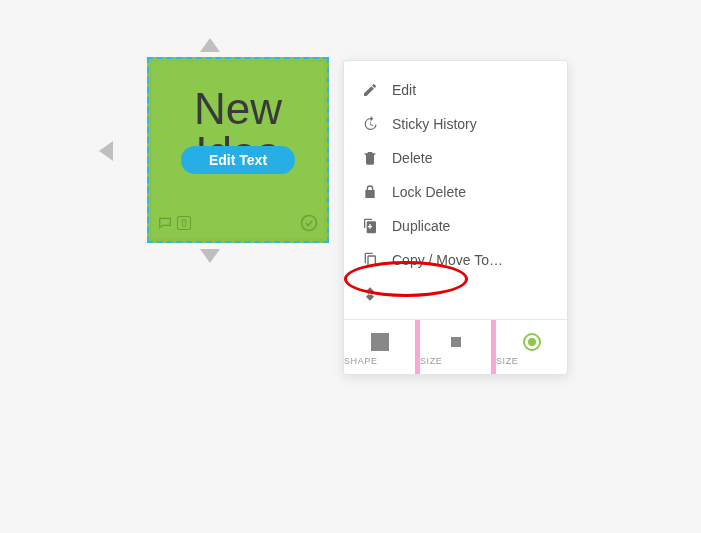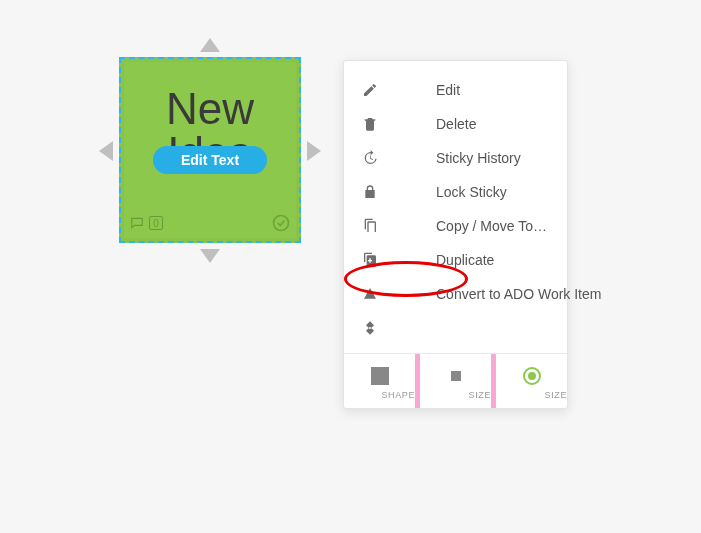--- a/index.html
+++ b/index.html
@@ -20,20 +20,21 @@
     width: 182px;
     height: 186px;
   }
   .sticky {
     width: 100%;
     height: 100%;
     border: 2px dashed #29b8e8;
     box-sizing: border-box;
     background: #8bc34a;
     position: relative;
+    margin-left: 28px;
   }
   .sticky-inner {
     position: absolute;
     left: 3px; top: 3px; right: 3px; bottom: 3px;
     background: #8cc84b;
   }
   .sticky-text {
     position: absolute;
     left: 0; right: 0;
     top: 28px;
@@ -116,41 +117,40 @@
     overflow: visible;
   }
   .menu-item {
     display: flex;
     align-items: center;
     height: 34px;
     padding: 0 18px;
     font-size: 14px;
     color: #555;
     cursor: pointer;
-    gap: 44px;
   }
   .menu-item svg {
     width: 16px;
     height: 16px;
     flex: 0 0 16px;
     margin-right: 14px;
     fill: #6f6f6f;
   }
   .menu-item span.label {
     white-space: nowrap;
   }
   
   .menu-bottom {
     display: flex;
     border-top: 1px solid #e9e9e9;
     margin-top: 8px;
   }
   .menu-bottom .tab {
     flex: 1;
-    text-align: right;
+    text-align: left;
     padding: 10px 0 8px;
     box-sizing: border-box;
     font-size: 9px;
     letter-spacing: 0.6px;
     color: #9a9a9a;
     cursor: pointer;
   }
   .menu-bottom .tab + .tab {
     border-left: 5px solid #f9a8d4;
   }
@@ -219,60 +219,54 @@
 
   <div class="menu-item">
     <svg viewBox="0 0 24 24">
         <path d="M3 17.25V21h3.75L17.81 9.94l-3.75-3.75L3 17.25zM20.71 7.04a1 1 0 0 0 0-1.41l-2.34-2.34a1 1 0 0 0-1.41 0l-1.83 1.83 3.75 3.75 1.83-1.83z"></path>
       </svg>
     <span class="label">Edit</span>
   </div>
 
   <div class="menu-item">
     <svg viewBox="0 0 24 24">
+        <path d="M13 3a9 9 0 1 0 8.94 10H19.9A7 7 0 1 1 13 5v3l4-4-4-4v3zM12 8v5l4 2 .75-1.23L13 12V8h-1z"></path>
+      </svg>
+    <span class="label">Sticky History</span>
+  </div>
+
+  <div class="menu-item">
+    <svg viewBox="0 0 24 24">
         <path d="M6 7h12v13a2 2 0 0 1-2 2H8a2 2 0 0 1-2-2V7zm3-4h6l1 2h4v2H4V5h4l1-2z"></path>
       </svg>
     <span class="label">Delete</span>
   </div>
 
   <div class="menu-item">
     <svg viewBox="0 0 24 24">
-        <path d="M13 3a9 9 0 1 0 8.94 10H19.9A7 7 0 1 1 13 5v3l4-4-4-4v3zM12 8v5l4 2 .75-1.23L13 12V8h-1z"></path>
-      </svg>
-    <span class="label">Sticky History</span>
-  </div>
-
-  <div class="menu-item">
-    <svg viewBox="0 0 24 24">
         <path d="M17 9V7a5 5 0 0 0-10 0v2H5v12h14V9h-2zm-8 0V7a3 3 0 1 1 6 0v2H9z"></path>
       </svg>
-    <span class="label">Lock Sticky</span>
-  </div>
-
+    <span class="label">Lock Delete</span>
+  </div>
+
+
+  <div class="menu-item">
+    <svg viewBox="0 0 24 24">
+        <path d="M15 1H5a2 2 0 0 0-2 2v12h2V3h10V1zm4 4H9a2 2 0 0 0-2 2v14a2 2 0 0 0 2 2h10a2 2 0 0 0 2-2V7a2 2 0 0 0-2-2zm-4 9h-2v2h-2v-2H9v-2h2V9h2v3h2v2z"></path>
+      </svg>
+    <span class="label">Duplicate</span>
+  </div>
 
   <div class="menu-item">
     <svg viewBox="0 0 24 24">
         <path d="M16 1H6a2 2 0 0 0-2 2v14h2V3h10V1zm3 4H10a2 2 0 0 0-2 2v14h13V7a2 2 0 0 0-2-2zm0 16h-9V7h9v14z"></path>
       </svg>
     <span class="label">Copy / Move To…</span>
   </div>
 
-  <div class="menu-item">
-    <svg viewBox="0 0 24 24">
-        <path d="M15 1H5a2 2 0 0 0-2 2v12h2V3h10V1zm4 4H9a2 2 0 0 0-2 2v14a2 2 0 0 0 2 2h10a2 2 0 0 0 2-2V7a2 2 0 0 0-2-2zm-4 9h-2v2h-2v-2H9v-2h2V9h2v3h2v2z"></path>
-      </svg>
-    <span class="label">Duplicate</span>
-  </div>
-
-  <div class="menu-item">
-    <svg viewBox="0 0 24 24">
-        <path d="M12 3l9 16H3L12 3z"></path>
-      </svg>
-    <span class="label">Convert to ADO Work Item</span>
-  </div>
 
   <div class="menu-item">
     <svg viewBox="0 0 24 24">
         <path d="M12 2l6 6-6 6-6-6 6-6zm0 8l6 6-6 6-6-6 6-6z" fill-rule="evenodd"></path>
       </svg>
   </div>
 
   <div class="menu-bottom">
     <div class="tab">
       <div class="tab-icon">

